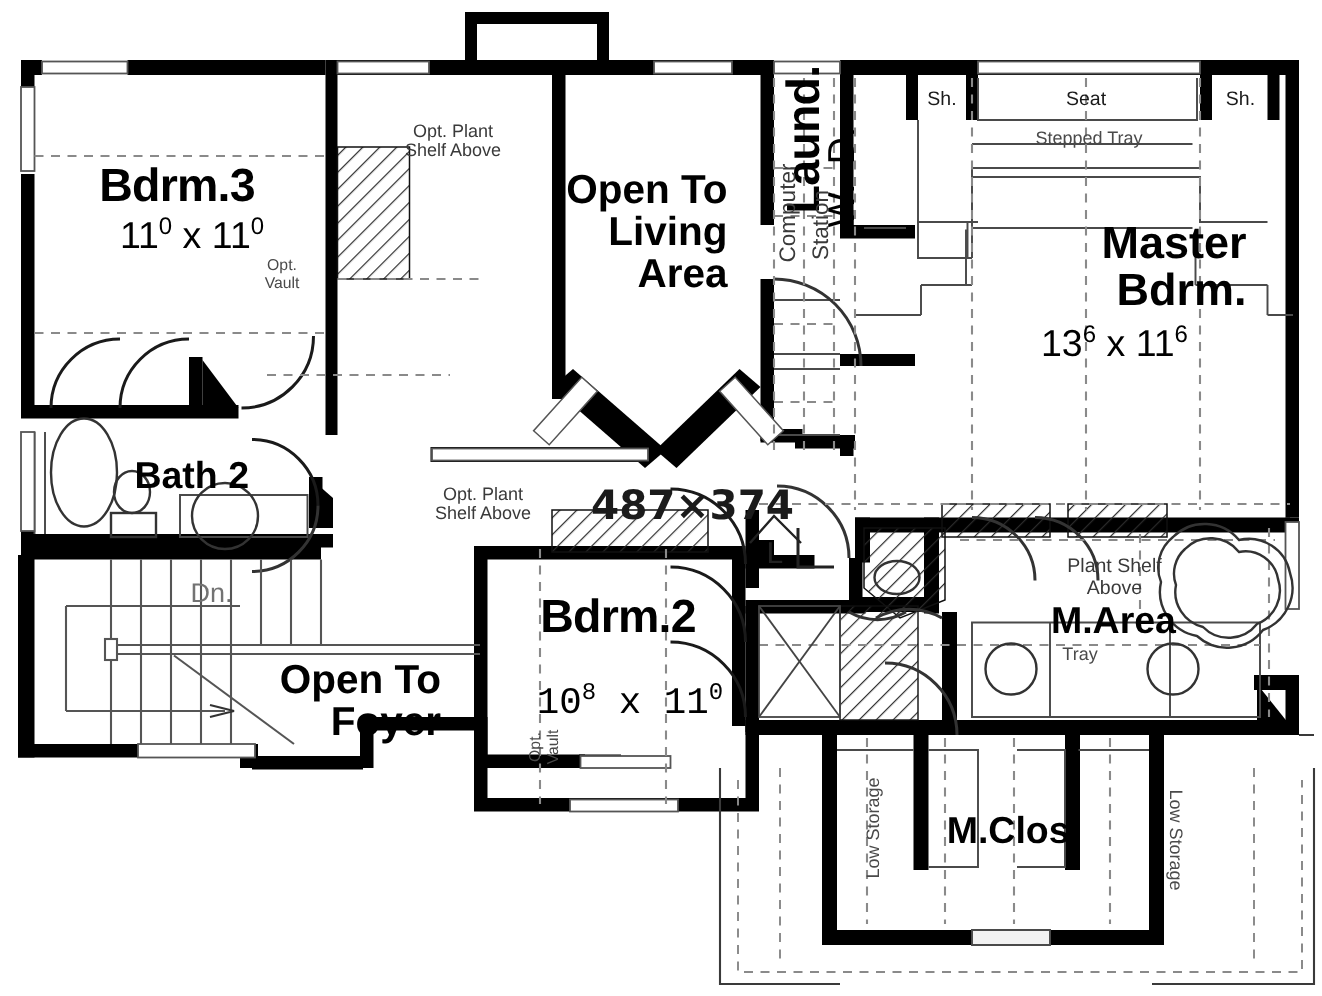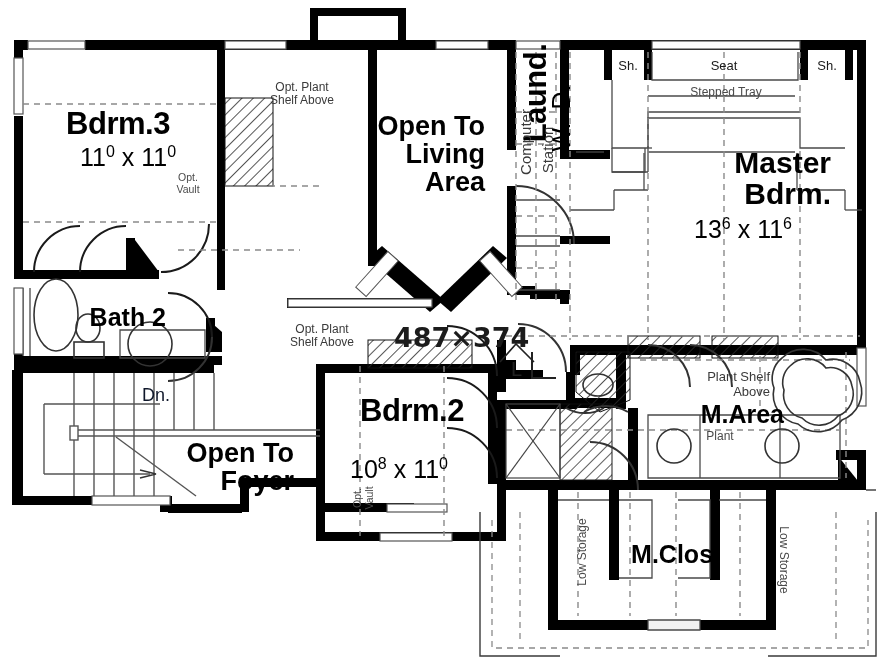--- a/index.html
+++ b/index.html
@@ -361,55 +361,55 @@
   <div class="lbl nm-big" style="left:655px; top:148px; width:176px; font-size:30px;">
     <div>Master</div>
     <div>Bdrm.</div>
   </div>
   <div class="lbl room-dim" style="left:655px; top:216px; width:176px;">
     <span>13</span><sup>6</sup> x <span>11</span><sup>6</sup>
   </div>
 
   <div class="lbl nm-mid" style="left:58px; top:303px; width:108px;">Bath 2</div>
 
-  <div class="lbl" style="left:142px; top:385px; font-size:18px; color:#0f172a;">Dn.</div>
+  <div class="lbl" style="left:127px; top:385px; font-size:18px; color:#737373;">Dn.</div>
 
   <div class="lbl nm-big" style="left:164px; top:440px; width:130px;">
     <div>Open To</div>
     <div>Foyer</div>
   </div>
 
   <div class="lbl small" style="left:272px; top:323px; width:100px;">
     <div>Opt. Plant</div>
     <div>Shelf Above</div>
   </div>
 
   <div class="lbl watermark" style="left:394px; top:322px;">487×374</div>
 
   <div class="lbl room-name" style="left:332px; top:395px; width:160px;">Bdrm.2</div>
-  <div class="lbl room-dim" style="left:319px; top:456px; width:160px;">
+  <div class="lbl room-dim" style="left:340px; top:456px; width:160px;font-family:Liberation Mono, monospace;">
     <span>10</span><sup>8</sup> x <span>11</span><sup>0</sup>
   </div>
 
   <div class="lbl" style="left:352px; top:520px;">
     <div class="vert tiny" style="width:44px;">Opt.</div>
   </div>
   <div class="lbl" style="left:364px; top:520px;">
     <div class="vert tiny" style="width:44px;">Vault</div>
   </div>
 
   <div class="lbl" style="left:511px; top:358px; font-size:20px; color:#222;">L</div>
 
-  <div class="lbl small" style="left:664px; top:370px; width:106px; font-size:13px;text-align:right;">
+  <div class="lbl small" style="left:690px; top:370px; width:106px; font-size:13px;">
     <div>Plant Shelf</div>
     <div>Above</div>
   </div>
 
   <div class="lbl nm-mid" style="left:668px; top:400px; width:116px;">M.Area</div>
-  <div class="lbl tiny" style="left:690px; top:430px; width:60px; font-size:12px;">Plant</div>
+  <div class="lbl tiny" style="left:690px; top:430px; width:60px; font-size:12px;">Tray</div>
 
   <div class="lbl" style="left:576px; top:600px;">
     <div class="vert tiny" style="width:96px; font-size:12px;">Low Storage</div>
   </div>
   <div class="lbl" style="left:790px; top:512px;">
     <div class="vert-cw tiny" style="width:96px; font-size:12px;">Low Storage</div>
   </div>
 
   <div class="lbl nm-mid" style="left:624px; top:540px; width:96px;">M.Clos.</div>
 

